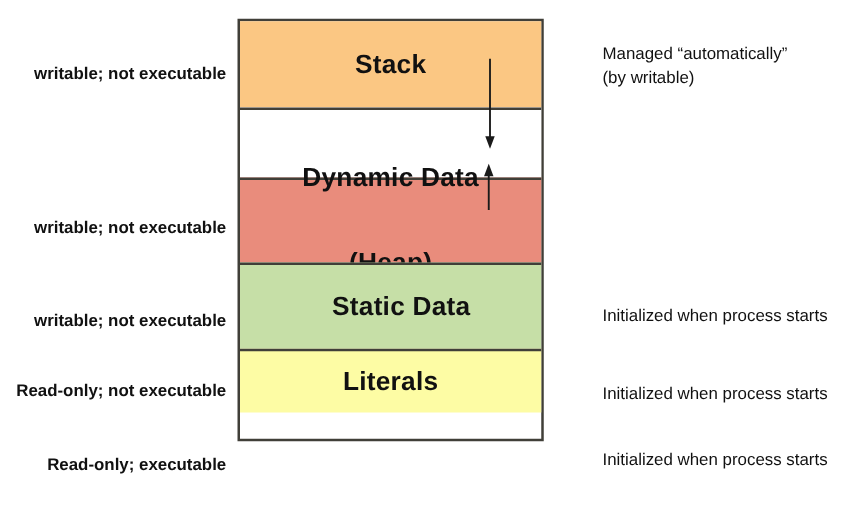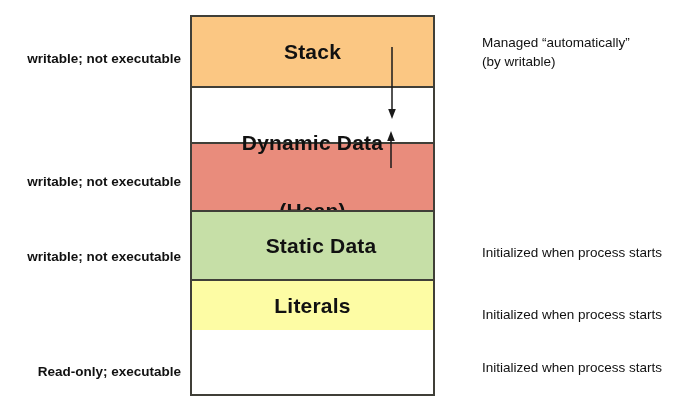--- a/index.html
+++ b/index.html
@@ -16,21 +16,21 @@
     overflow: hidden;
     color: #111111;
   }
 
   
   .column {
     position: absolute;
     left: 190px;
     top: 15px;
     width: 245px;
-    height: 381px;
+    height: 338px;
     box-sizing: border-box;
     border: 2px solid #403f38;
     display: flex;
     flex-direction: column;
   }
   .seg {
     box-sizing: border-box;
     display: flex;
     flex-direction: column;
     align-items: center;
@@ -99,20 +99,21 @@
   }
 </style>
 </head>
 <body>
 
 <div class="canvas">
 
   <div class="llabel llabel-stack">writable; not executable</div>
   <div class="llabel llabel-heap">writable; not executable</div>
   <div class="llabel llabel-static">writable; not executable</div>
+  <div class="llabel llabel-literals">Read-only; not executable</div>
   <div class="llabel llabel-instructions">Read-only; executable</div>
 
   <div class="column">
     <div class="seg seg-stack" style="background-color: rgb(251, 199, 131);">
       <span class="seg-label">Stack</span>
     </div>
     <div class="seg seg-gap" style="background-color: rgb(255, 255, 255);"></div>
     <div class="seg seg-heap" style="background-color: rgb(233, 140, 124);">
       <span class="seg-label">Dynamic Data</span>
       <span class="seg-label">(Heap)</span>

